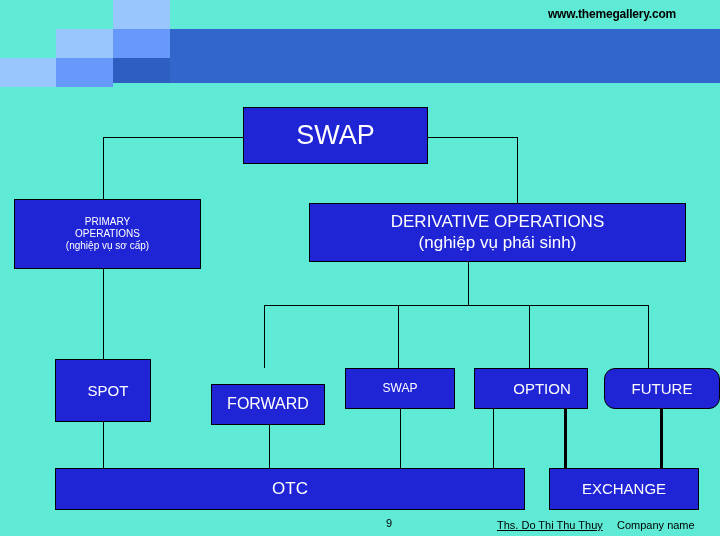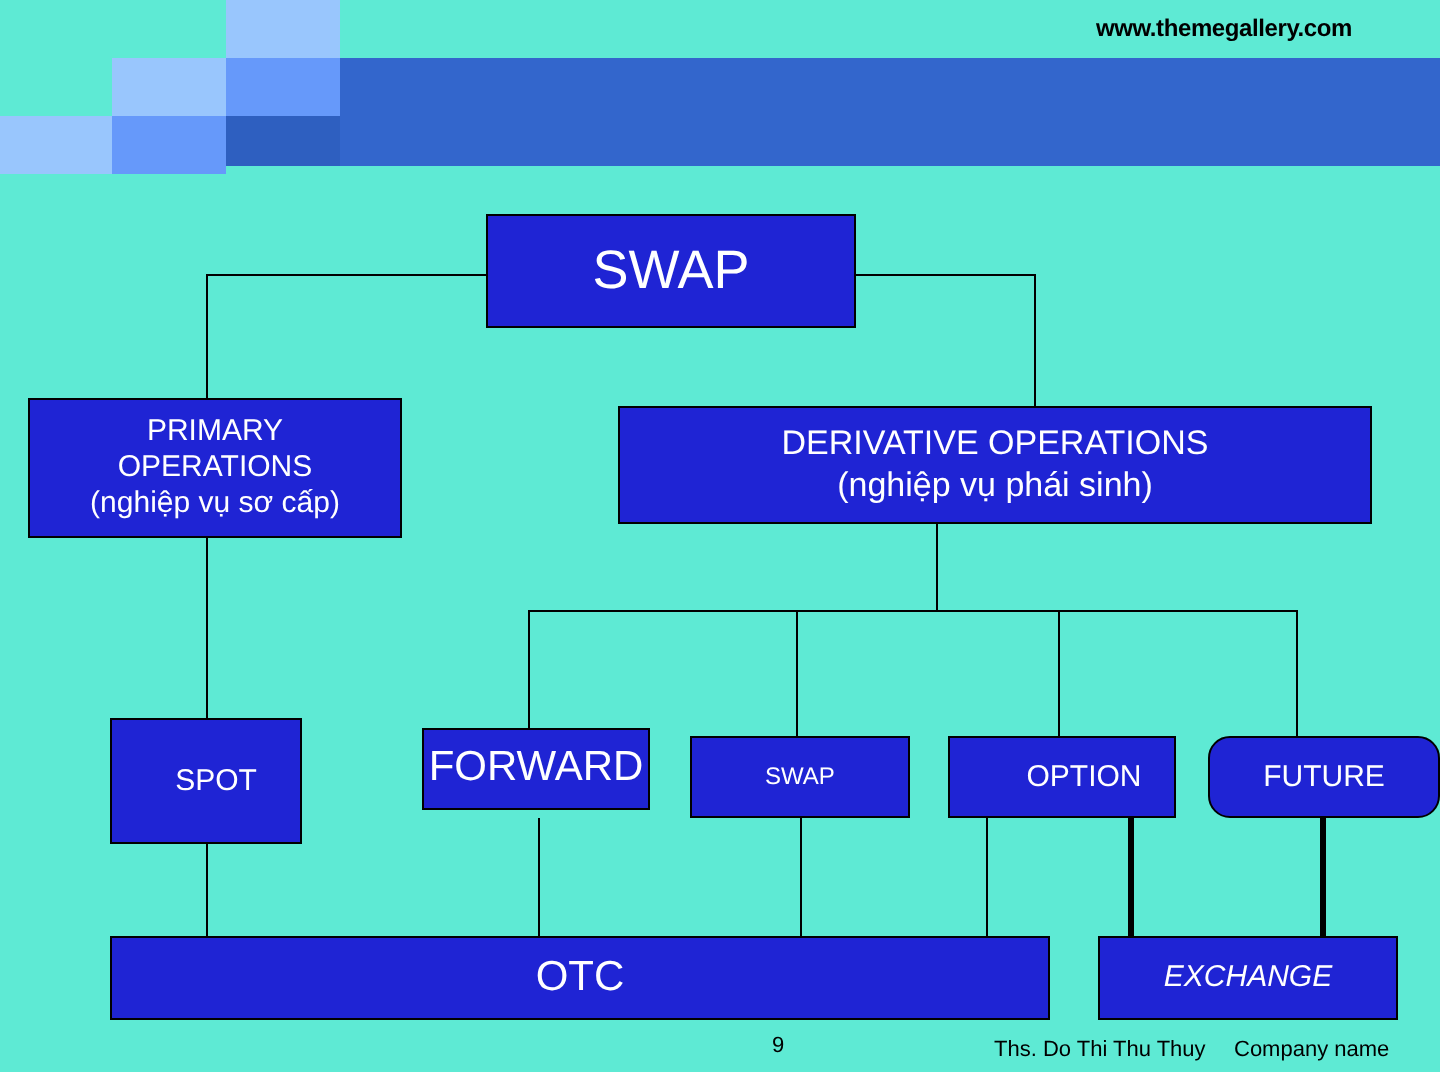--- a/index.html
+++ b/index.html
@@ -67,41 +67,41 @@
     color: #ffffff;
     display: flex;
     align-items: center;
     justify-content: center;
     text-align: center;
     line-height: 1.18;
     white-space: pre-line;
   }
 
   .box-forex        { left: 243px; top: 107px; width: 185px; height: 57px; font-size: 27px; }
-  .box-primary      { left: 14px;  top: 199px; width: 187px; height: 70px; font-size: 15px; }
+  .box-primary      { left: 14px;  top: 199px; width: 187px; height: 70px; font-size: 10px; }
   .box-derivative   { left: 309px; top: 203px; width: 377px; height: 59px; font-size: 17px; }
 
   .box-spot         { left: 55px;  top: 359px; width: 96px;  height: 63px; font-size: 15px; padding-left: 10px; }
-  .box-forward      { left: 211px; top: 364px; width: 114px; height: 41px; font-size: 21px; }
+  .box-forward      { left: 211px; top: 384px; width: 114px; height: 41px; font-size: 16px; }
   .box-swap         { left: 345px; top: 368px; width: 110px; height: 41px; font-size: 12px; }
   .box-option       { left: 474px; top: 368px; width: 114px; height: 41px; font-size: 15px; padding-left: 22px; }
   .box-future       { left: 604px; top: 368px; width: 116px; height: 41px; font-size: 15px; border-radius: 11px; }
 
-  .box-otc          { left: 55px;  top: 468px; width: 470px; height: 42px; font-size: 21px; }
-  .box-exchange     { left: 549px; top: 468px; width: 150px; height: 42px; font-size: 15px; font-style: italic; }
+  .box-otc          { left: 55px;  top: 468px; width: 470px; height: 42px; font-size: 17px; }
+  .box-exchange     { left: 549px; top: 468px; width: 150px; height: 42px; font-size: 15px; }
 
   
   .footer-text {
     position: absolute;
     font-size: 11px;
     color: #000000;
     white-space: nowrap;
   }
   .slide-number { left: 386px; top: 517px; }
-  .author       { left: 497px; top: 519px; }
+  .author       { left: 497px; top: 519px; text-decoration: underline; }
   .company      { left: 617px; top: 519px; }
 </style>
 </head>
 <body>
 
 <div id="slide">
 
   <div class="hdr-band"></div>
   <div class="sq sq-a"></div>
   <div class="sq sq-b"></div>

